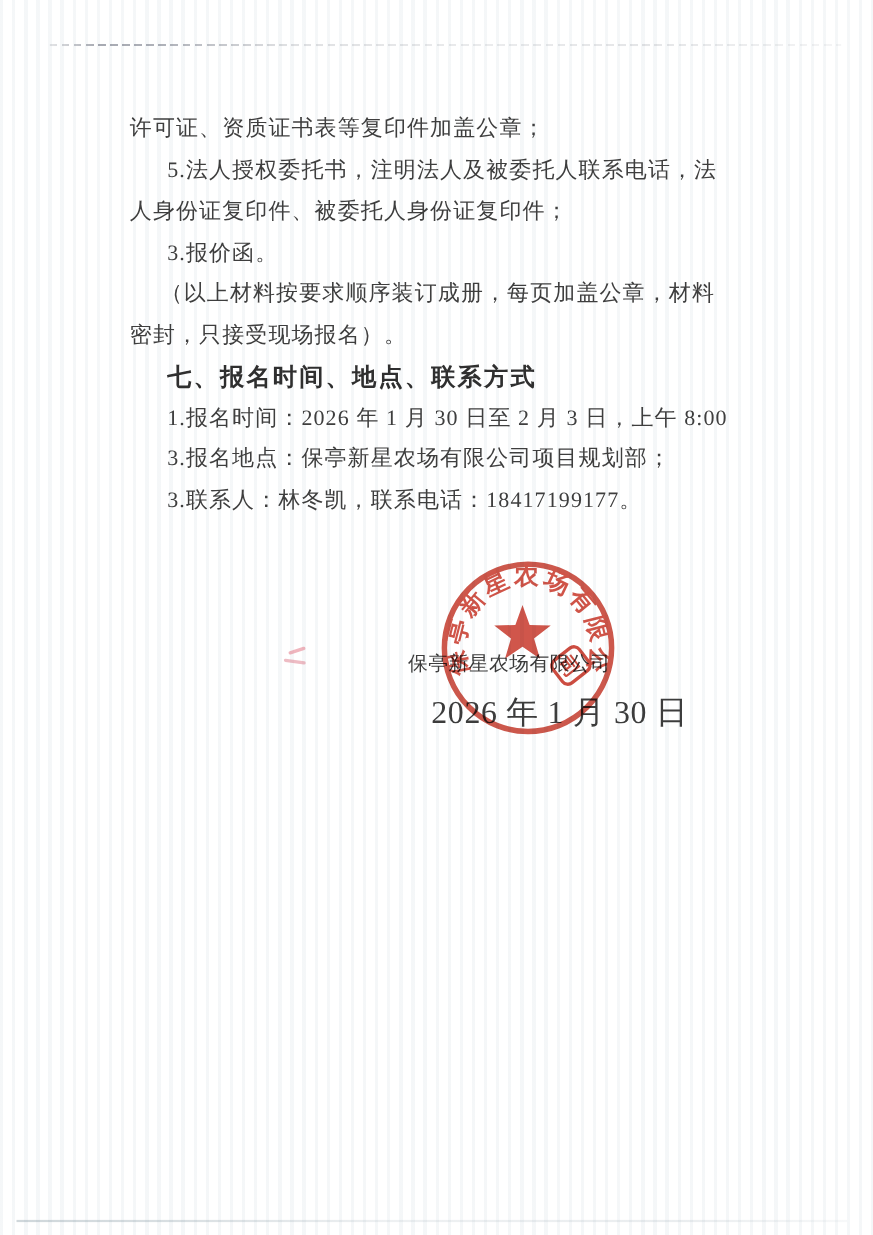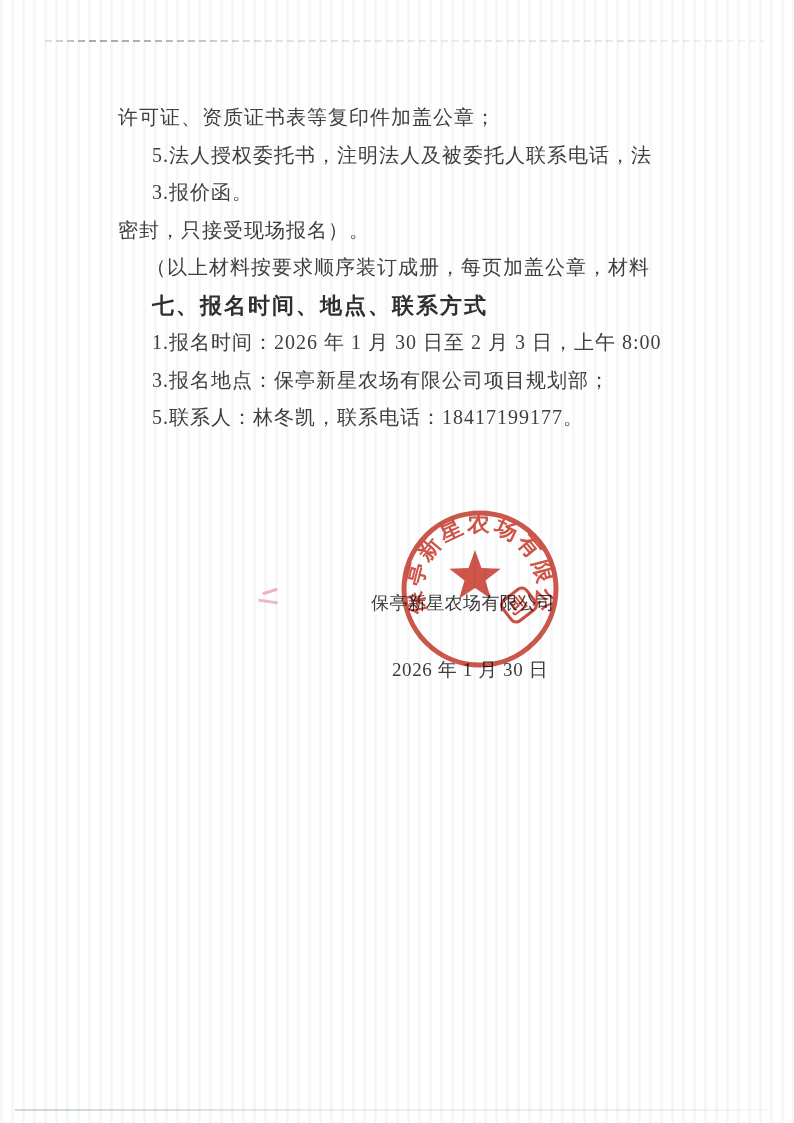--- a/index.html
+++ b/index.html
@@ -47,21 +47,21 @@
     font-family:"Liberation Sans","DejaVu Sans",sans-serif;
     font-weight:bold;color:#2f2f2f;letter-spacing:2px;font-size:22px;
   }
   
   .sig-company{
     position:absolute;left:371px;top:591px;
     font-size:18px;letter-spacing:0.4px;color:#3c3c3c;white-space:nowrap;
   }
   .sig-date{
     position:absolute;left:392px;top:628px;
-    font-size:19px;letter-spacing:0.6px;color:#3c3c3c;white-space:nowrap;margin-top:29px;
+    font-size:29px;letter-spacing:0.6px;color:#3c3c3c;white-space:nowrap;
   }
   
   .seal{
     position:absolute;left:395px;top:504px;width:170px;height:170px;
     mix-blend-mode:multiply;opacity:0.9;
     filter:blur(0.3px);
   }
   
   .smudge{
     position:absolute;left:256px;top:588px;width:30px;height:22px;
@@ -77,27 +77,28 @@
 </head>
 <body>
 
 <div class="page">
 
   <div class="artifact-top"></div>
 
   <div class="body-text">
     <div class="line">许可证、资质证书表等复印件加盖公章；</div>
     <div class="line indent">5.法人授权委托书，注明法人及被委托人联系电话，法</div>
+    <div class="line">人身份证复印件、被委托人身份证复印件；</div>
     <div class="line indent">3.报价函。</div>
+    <div class="line paren">（以上材料按要求顺序装订成册，每页加盖公章，材料</div>
     <div class="line">密封，只接受现场报名）。</div>
-    <div class="line paren">（以上材料按要求顺序装订成册，每页加盖公章，材料</div>
     <div class="line indent heading">七、报名时间、地点、联系方式</div>
     <div class="line indent">1.报名时间：2026 年 1 月 30 日至 2 月 3 日，上午 8:00</div>
     <div class="line indent">3.报名地点：保亭新星农场有限公司项目规划部；</div>
-    <div class="line indent">5.联系人：林冬凯，联系电话：18417199177。</div>
+    <div class="line indent">3.联系人：林冬凯，联系电话：18417199177。</div>
   </div>
 
   <div class="sig-company">保亭新星农场有限公司</div>
   <div class="sig-date">2026 年 1 月 30 日</div>
 
   <div class="smudge">
       <i class="s1"></i>
       <i class="s2"></i>
     </div>
 

